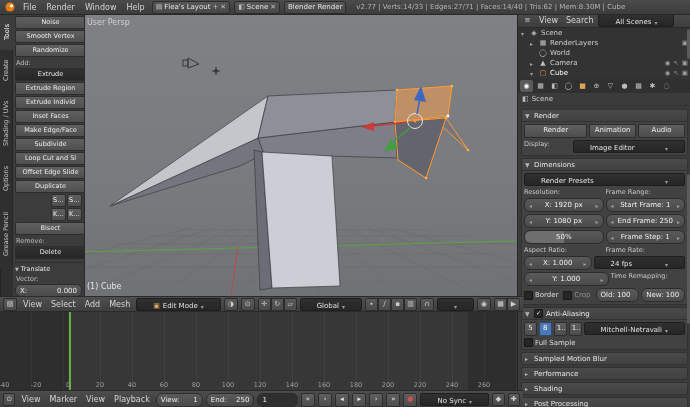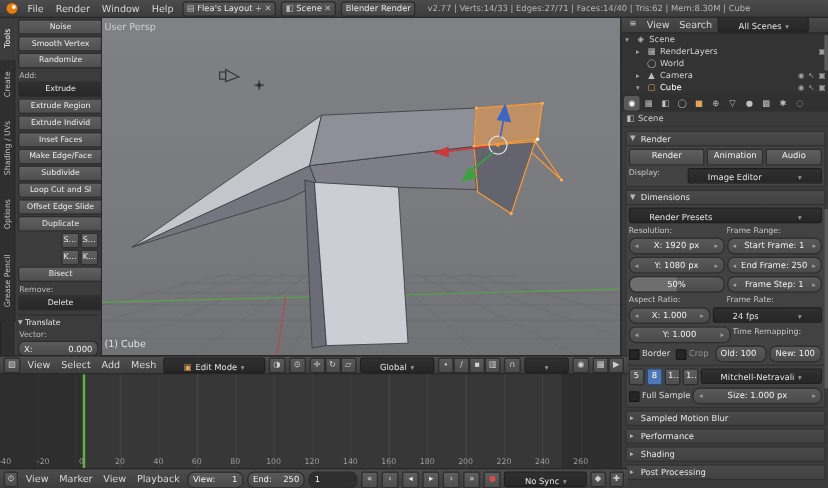--- a/index.html
+++ b/index.html
@@ -543,41 +543,41 @@
         </span>
         <span class="nf" style="flex:0.5">
             <span>Old: 100</span>
           </span>
         <span class="nf" style="flex:0.5">
             <span>New: 100</span>
           </span>
       </div>
     </div>
 
+    <div class="phead">
+      <span class="tri">▼</span>
+      <span class="cbox">✓</span>
+      <span>Anti-Aliasing</span>
+    </div>
     <div class="pbodybox">
       <div class="prow">
         <span class="btn" style="flex:0.4">5</span>
         <span class="btn sel" style="flex:0.4">8</span>
         <span class="btn" style="flex:0.4">11</span>
         <span class="btn" style="flex:0.4">16</span>
         <span class="dd" style="flex:1.6">
           <span>Mitchell-Netravali</span>
             <span class="car" style="margin-left:auto">▾</span>
         </span>
       </div>
       <div class="prow">
         <span class="chk">
           <span class="cbox"></span>
           <span>Full Sample</span>
         </span>
-        <span class="nf">
-            <span class="ar">◂</span>
-            <span>Size: 1.000 px</span>
-            <span class="ar">▸</span>
-          </span>
       </div>
     </div>
 
     <div class="phead closed">
       <span class="tri">▸</span>
         <span>Sampled Motion Blur</span>
     </div>
     <div class="phead closed">
       <span class="tri">▸</span>
         <span>Performance</span>

